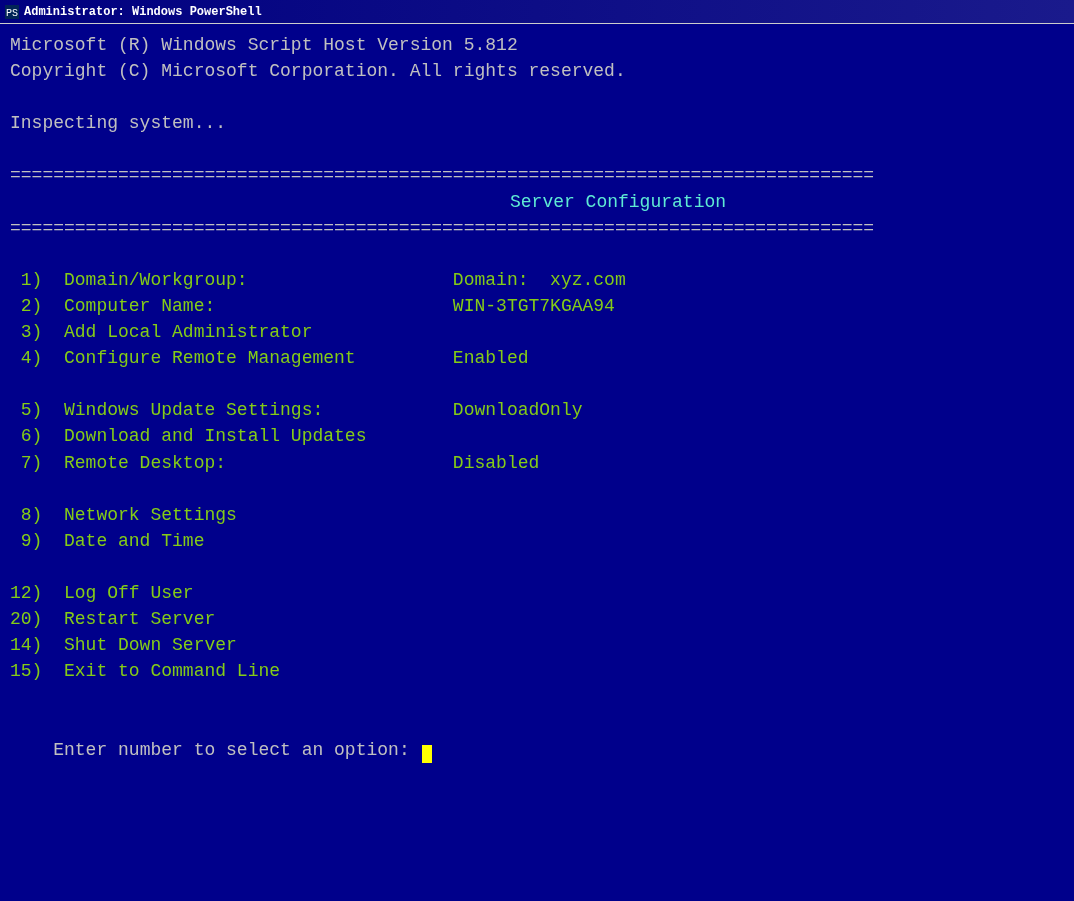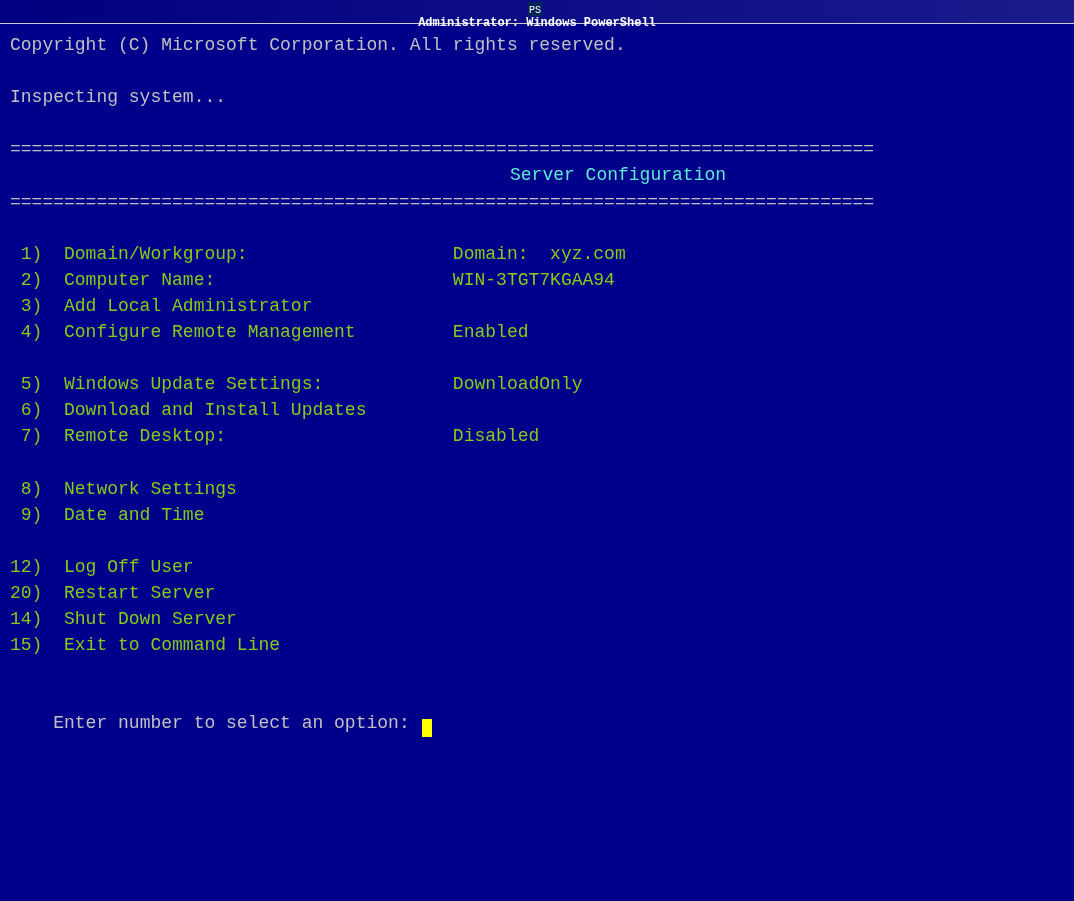--- a/index.html
+++ b/index.html
@@ -17,21 +17,20 @@
     }
 
     .title-bar {
       display: flex;
       align-items: center;
       background: #000080;
       border-bottom: 1px solid #ccc;
       padding: 2px 4px;
       height: 24px;
       background: linear-gradient(to right, #000080, #1a1a8c);
-      flex-direction: column;
     }
 
     .title-bar-icon {
       width: 16px;
       height: 16px;
       margin-right: 4px;
       display: inline-flex;
       align-items: center;
       justify-content: center;
     }
@@ -88,20 +87,21 @@
   <span class="title-bar-icon">
     <svg width="14" height="14" viewBox="0 0 14 14">
       <rect width="14" height="14" fill="#012456"></rect>
       <text x="1" y="11" font-size="10" fill="white" font-family="Courier New">PS</text>
     </svg>
   </span>
   <span class="title-bar-text">Administrator: Windows PowerShell</span>
 </div>
 
 <div class="terminal">
+  <span class="line">Microsoft (R) Windows Script Host Version 5.812</span>
   <span class="line">Copyright (C) Microsoft Corporation. All rights reserved.</span>
   <span class="line">&nbsp;</span>
   <span class="line">Inspecting system...</span>
   <span class="line">&nbsp;</span>
   <span class="line separator">================================================================================</span>
   <span class="line center-title">               Server Configuration</span>
   <span class="line separator">================================================================================</span>
   <span class="line">&nbsp;</span>
 
   <span class="line menu-item"> 1)  Domain/Workgroup:                   Domain:  xyz.com</span>

